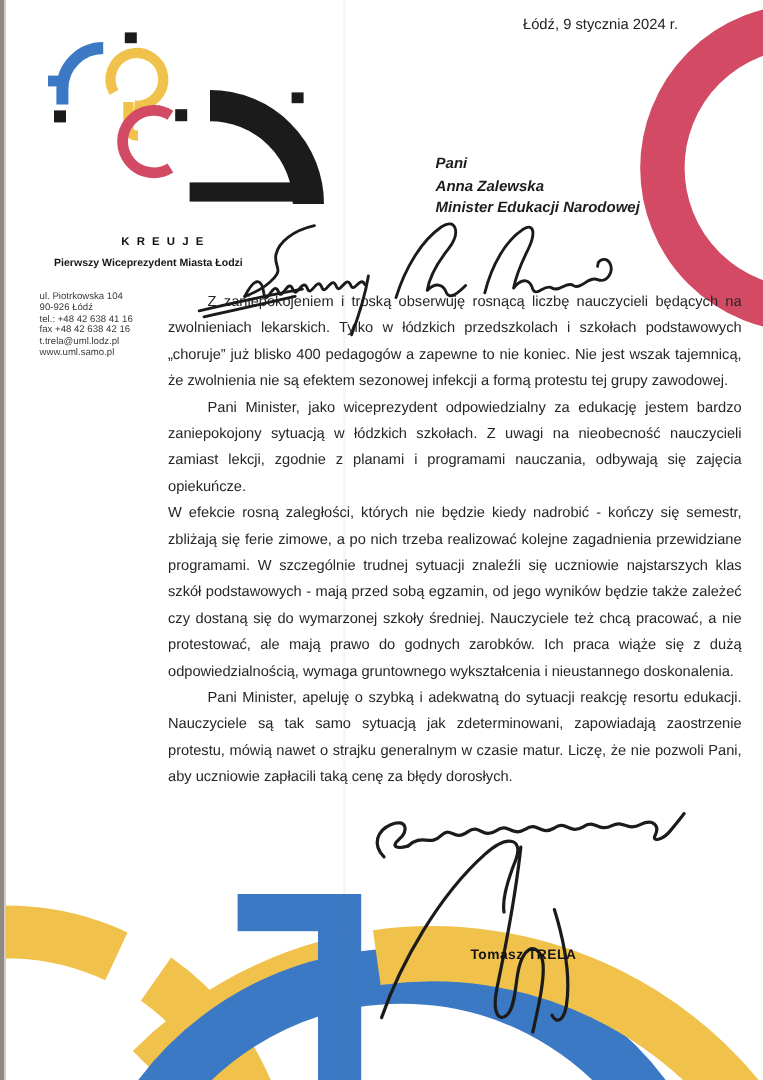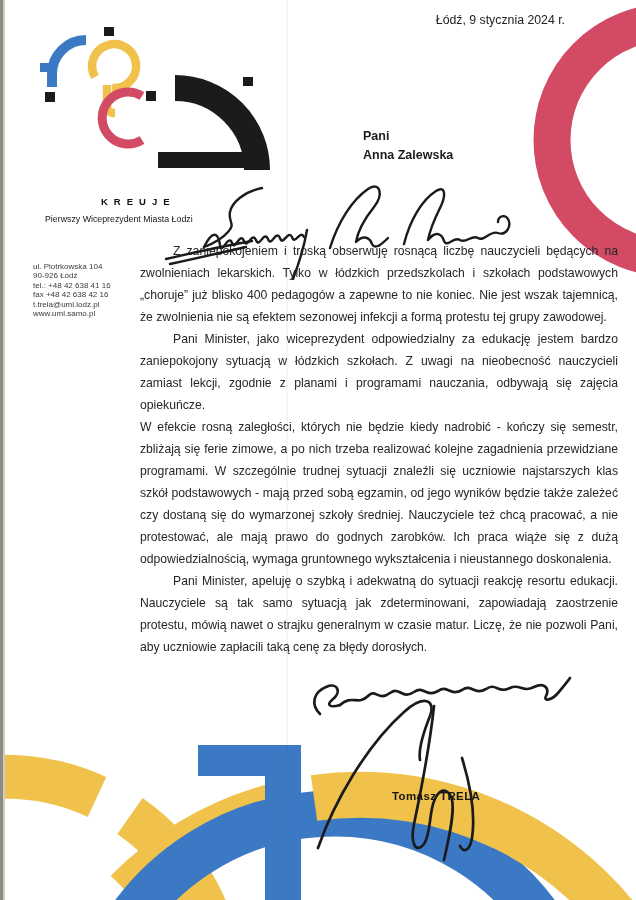--- a/index.html
+++ b/index.html
@@ -12,24 +12,24 @@
   svg{display:block;}
   
   #scan-edge{left:0;top:0;width:7px;height:900px;
     background:linear-gradient(90deg,#8f8b84 0 3px,#cfccc6 3px 5px,rgba(255,255,255,0) 5px);}
   #fold-line{left:286px;top:0;width:2px;height:900px;background:rgba(90,90,90,0.06);}
   
   #date{top:13px;right:71px;font-size:12.3px;color:#222;}
   
   #kreuje{left:101px;top:196px;font-size:9.5px;font-weight:bold;letter-spacing:6px;color:#111;text-align:right;}
   
-  #sender-title{left:45px;top:214px;font-size:8.8px;font-weight:normal;color:#161616;}
-  #sender-address{left:33px;top:242px;font-size:8px;line-height:9.4px;color:#3a3a3a;margin-top:20px;}
+  #sender-title{left:45px;top:214px;font-size:8.8px;font-weight:bold;color:#161616;}
+  #sender-address{left:33px;top:242px;font-size:8px;line-height:9.4px;color:#3a3a3a;}
   
-  #recipient{left:363px;top:127px;font-size:12.5px;font-weight:bold;line-height:18.5px;color:#1c1c1c;}
+  #recipient{left:363px;top:127px;font-size:12.5px;font-weight:bold;line-height:18.5px;color:#1c1c1c;font-style:italic;}
   
   #body-text{left:140px;top:240px;width:478px;font-size:12.2px;line-height:22px;
     text-align:justify;color:#262626;}
   #body-text p{margin:0;padding:0;}
   #body-text p.indent{text-indent:33px;}
   
   #signer{left:392px;top:766px;font-size:11.5px;font-weight:bold;letter-spacing:0.4px;color:#161616;margin-top:24px;}
   .ink{stroke:#1b1b1b;fill:none;stroke-linecap:round;stroke-linejoin:round;}
 </style>
 </head>
@@ -76,20 +76,21 @@
     <path d="M 145 63 A 82 82 0 0 1 227 145" style="fill:none;stroke:var(--ink);stroke-width:26;stroke-linecap:butt;"></path>
     <rect x="128" y="127" width="97" height="16" style="fill:var(--ink);"></rect>
   </svg>
   <div id="kreuje" class="abs">KREUJE</div>
 
   <div id="date" class="abs">Łódź, 9 stycznia 2024 r.</div>
 
   <div id="recipient" class="abs">
     <div>Pani</div>
     <div>Anna Zalewska</div>
+    <div>Minister Edukacji Narodowej</div>
   </div>
 
   <div id="sender-title" class="abs">Pierwszy Wiceprezydent Miasta Łodzi</div>
   <div id="sender-address" class="abs">
     <div>ul. Piotrkowska 104</div>
     <div>90-926 Łódź</div>
     <div>tel.: +48 42 638 41 16</div>
     <div>fax +48 42 638 42 16</div>
     <div>t.trela@uml.lodz.pl</div>
     <div>www.uml.samo.pl</div>

